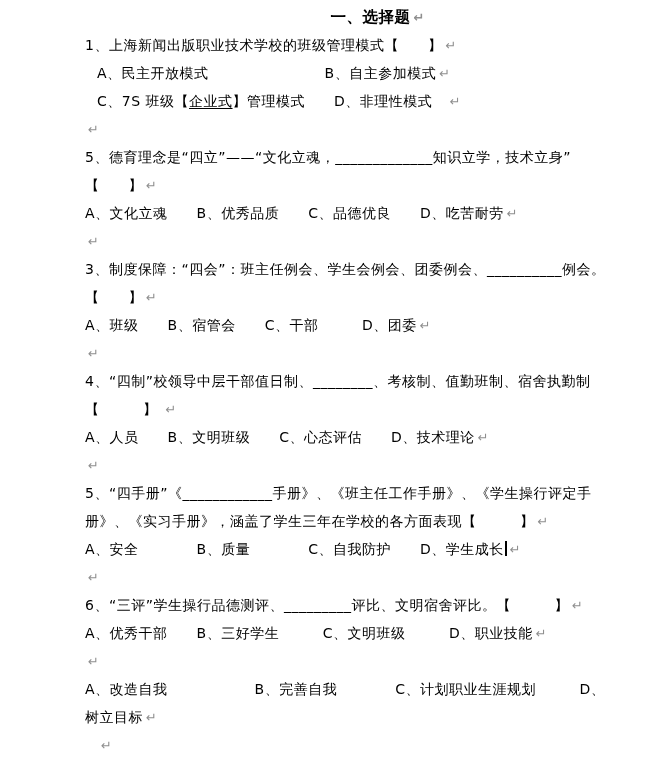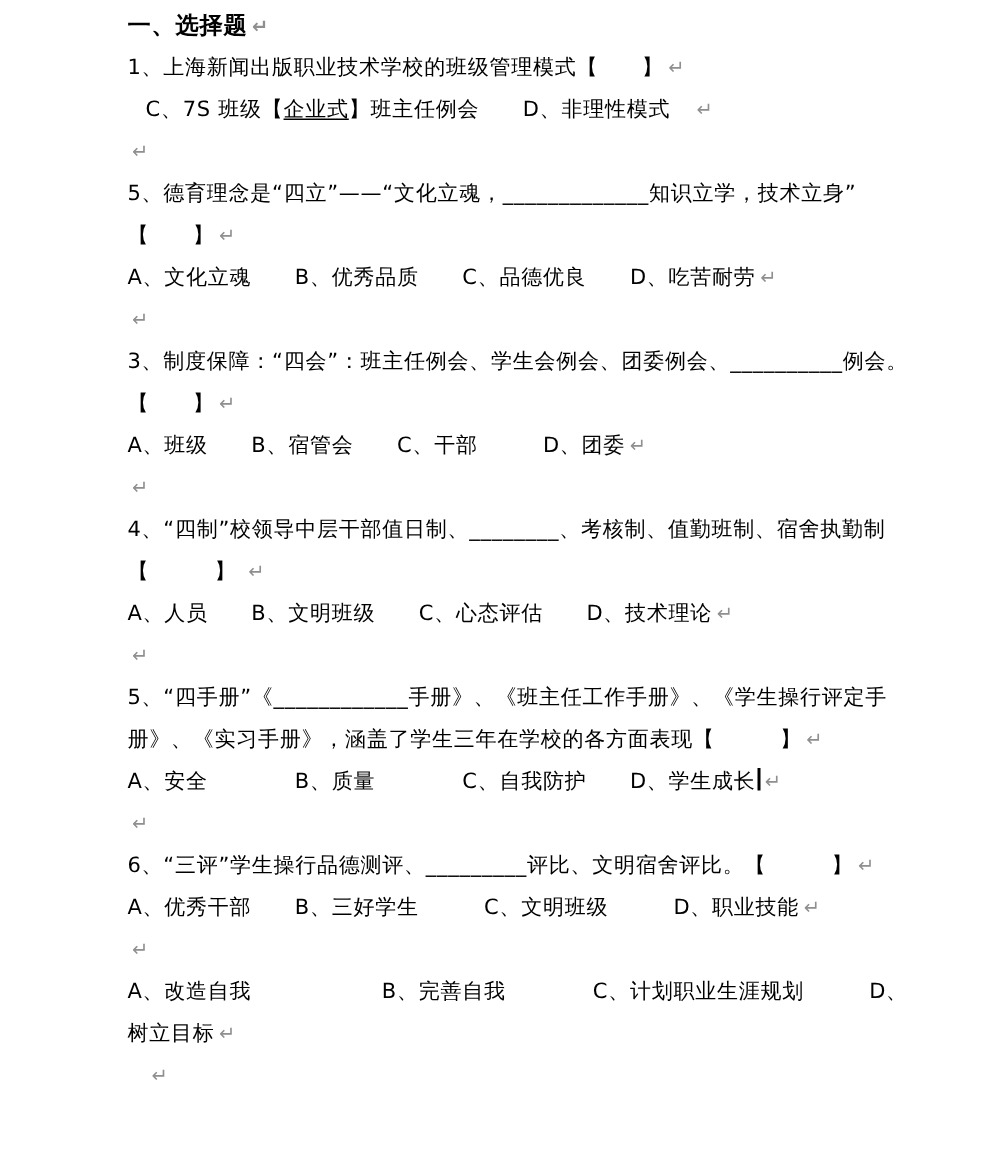--- a/index.html
+++ b/index.html
@@ -18,20 +18,21 @@
   .ln {
     height: 28px;
     line-height: 28px;
     white-space: pre;
     font-size: 14px;
     letter-spacing: 0.5px;
   }
   .ln.title {
     font-weight: bold;
     font-size: 15.5px;
+    text-align: center;
   }
   .ln.ind { padding-left: 12px; }
   .ln.ind2 { padding-left: 13px; }
   .pm {
     color: #8f8f8f;
     font-size: 13px;
     margin-left: 3px;
     letter-spacing: 0;
   }
   .useg { text-decoration: underline; text-underline-offset: 2px; }
@@ -47,22 +48,23 @@
 </head>
 <body>
 
 <div class="page">
   <div class="doc">
 
     <div class="ln title"><span>一、选择题</span><span class="pm">↵</span></div>
 
     <div class="ln"><span>1、上海新闻出版职业技术学校的班级管理模式【　　】</span><span class="pm">↵</span></div>
 
+    <div class="ln ind"><span>A、民主开放模式　　　　　　　　B、自主参加模式</span><span class="pm">↵</span></div>
 
-    <div class="ln ind"><span>C、7S 班级【</span><span class="useg">企业式</span><span>】班主任例会　　D、非理性模式　</span><span class="pm">↵</span></div>
+    <div class="ln ind"><span>C、7S 班级【</span><span class="useg">企业式</span><span>】管理模式　　D、非理性模式　</span><span class="pm">↵</span></div>
 
     <div class="ln"><span class="pm">↵</span></div>
 
     <div class="ln"><span>5、德育理念是“四立”——“文化立魂，_____________知识立学，技术立身”</span></div>
 
     <div class="ln"><span>【　　】</span><span class="pm">↵</span></div>
 
     <div class="ln"><span>A、文化立魂　　B、优秀品质　　C、品德优良　　D、吃苦耐劳</span><span class="pm">↵</span></div>
 
     <div class="ln"><span class="pm">↵</span></div>

